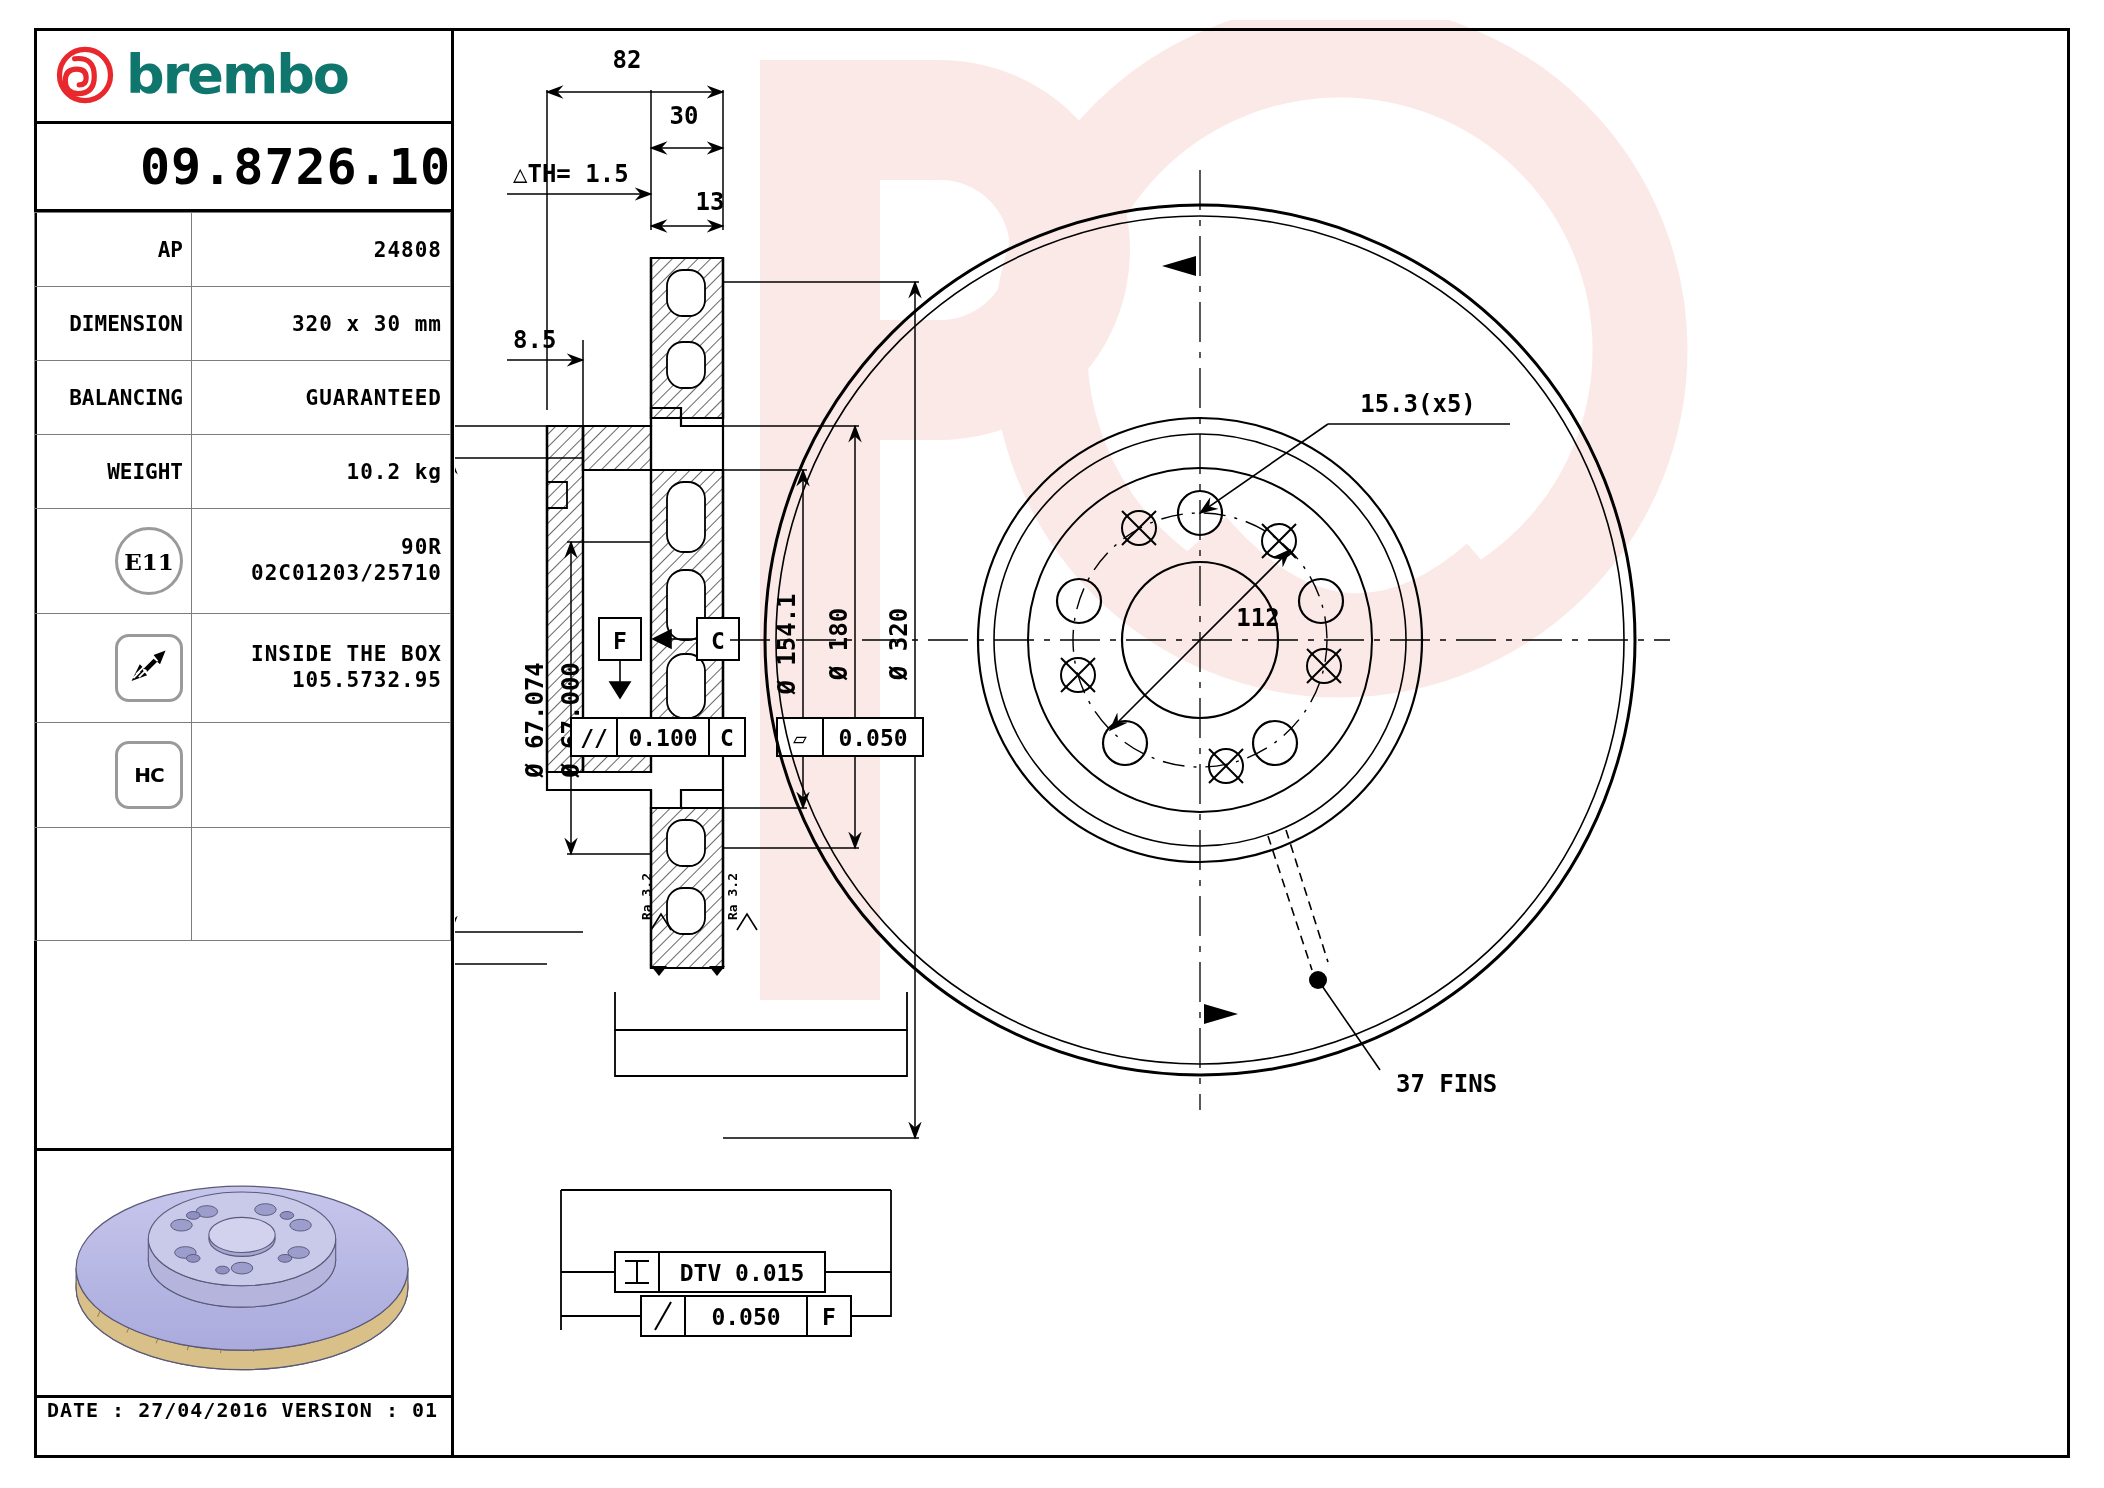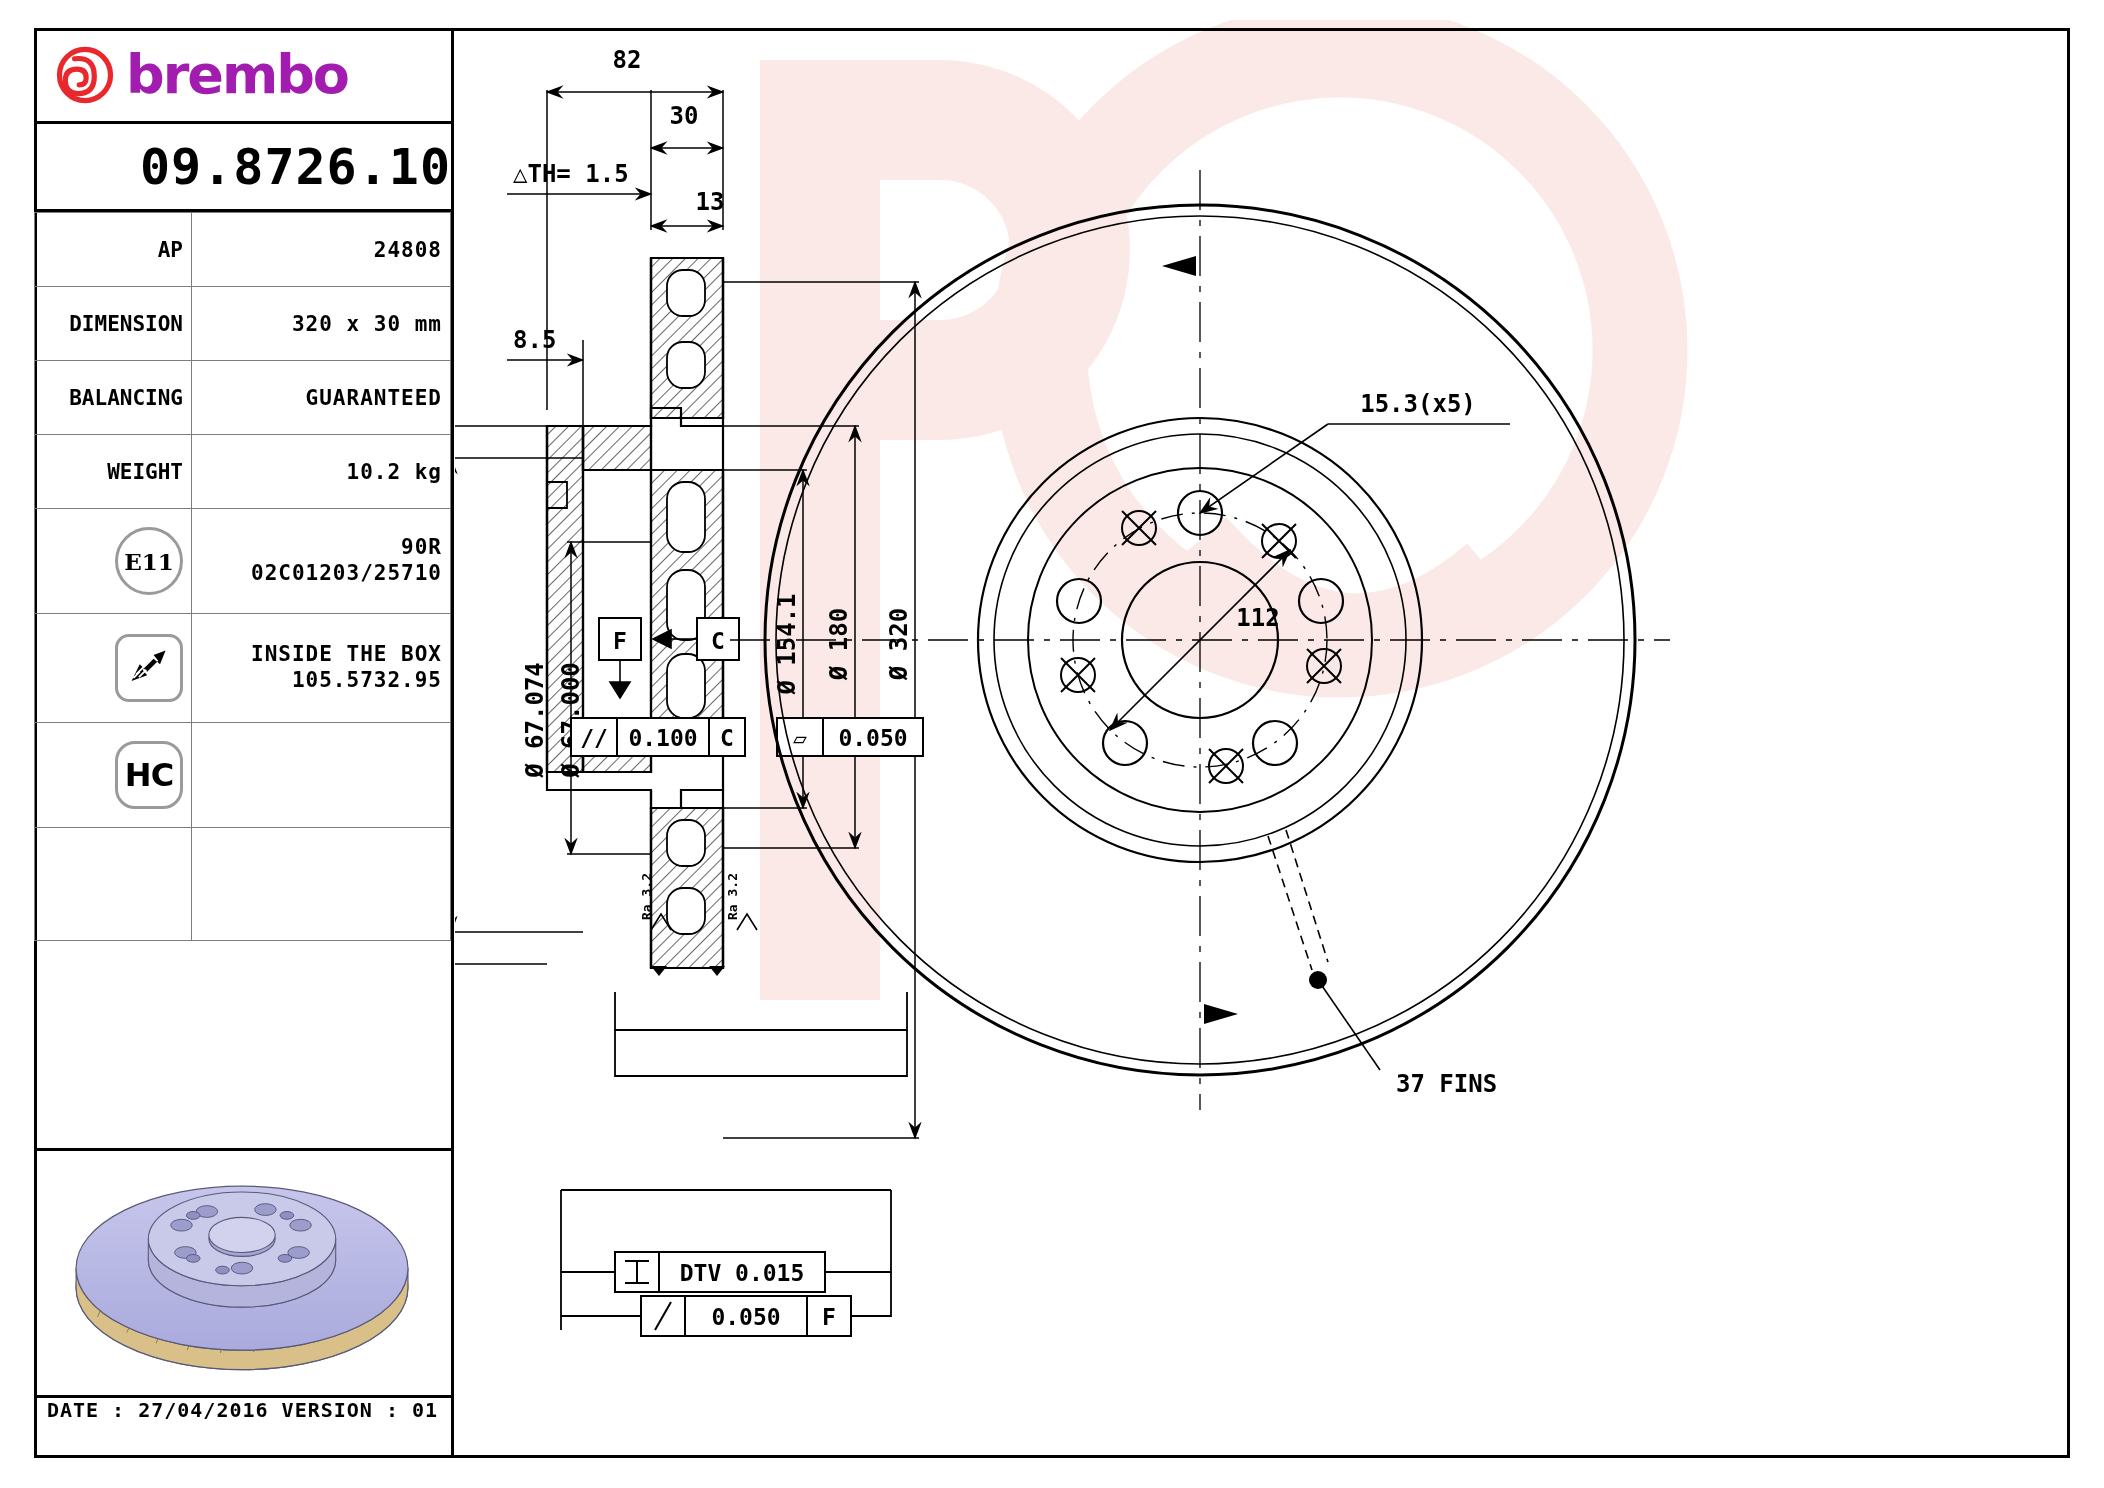--- a/index.html
+++ b/index.html
@@ -21,21 +21,21 @@
 
   
   .panel{position:absolute;left:34px;top:28px;width:420px;height:1430px;
     border-right:3px solid #000;box-sizing:border-box;}
 
   .logo-cell{position:absolute;left:0;top:0;width:417px;height:96px;
     border-bottom:3px solid #000;box-sizing:border-box;
     display:flex;align-items:center;gap:12px;padding-left:22px;}
   .logo-mark{width:58px;height:58px;flex:0 0 auto;}
   .logo-word{font-family:"DejaVu Sans","Liberation Sans",sans-serif;
-    font-weight:700;font-size:54px;letter-spacing:-2px;color:#a21caf;line-height:1;}
+    font-weight:700;font-size:54px;letter-spacing:-2px;color:#0f766e;line-height:1;}
 
   .code-cell{position:absolute;left:0;top:96px;width:417px;height:88px;
     border-bottom:3px solid #000;box-sizing:border-box;
     display:flex;align-items:center;justify-content:flex-end;}
   .code-cell span{font-size:50px;font-weight:700;letter-spacing:1px;}
 
   table.spec{position:absolute;left:0;top:184px;width:417px;
     border-collapse:collapse;table-layout:fixed;}
   table.spec td{border:1px solid #7d7d7d;padding:8px;text-align:right;
     vertical-align:middle;font-size:21px;font-weight:700;}
@@ -44,23 +44,23 @@
   tr.r td{height:57px;}
   tr.tall td{height:88px;}
   tr.tall2 td{height:92px;}
   tr.blank td{height:96px;}
   .v2{line-height:1.22;}
 
   
   .badge-e11{width:62px;height:62px;border:3px solid #9a9a9a;border-radius:50%;
     display:inline-flex;align-items:center;justify-content:center;
     font-family:"DejaVu Serif","Liberation Serif",serif;font-weight:700;font-size:23px;}
-  .badge-hc{width:62px;height:62px;border:3px solid #9a9a9a;border-radius:20px;
+  .badge-hc{width:62px;height:62px;border:3px solid #9a9a9a;border-radius:14px;
     display:inline-flex;align-items:center;justify-content:center;
-    font-family:"DejaVu Sans","Liberation Sans",sans-serif;font-weight:700;font-size:32px;
+    font-family:"DejaVu Sans","Liberation Sans",sans-serif;font-weight:700;font-size:20px;
     letter-spacing:-1px;margin-left:36px;}
   .badge-screw{width:62px;height:62px;border:3px solid #9a9a9a;border-radius:14px;
     display:inline-flex;align-items:center;justify-content:center;}
 
   
   .photo-cell{position:absolute;left:0;top:1120px;width:417px;height:250px;
     border-top:3px solid #000;border-bottom:3px solid #000;box-sizing:border-box;}
   .photo-cell svg{width:100%;height:100%;}
 
   .date-cell{position:absolute;left:0;top:1370px;width:417px;height:57px;

